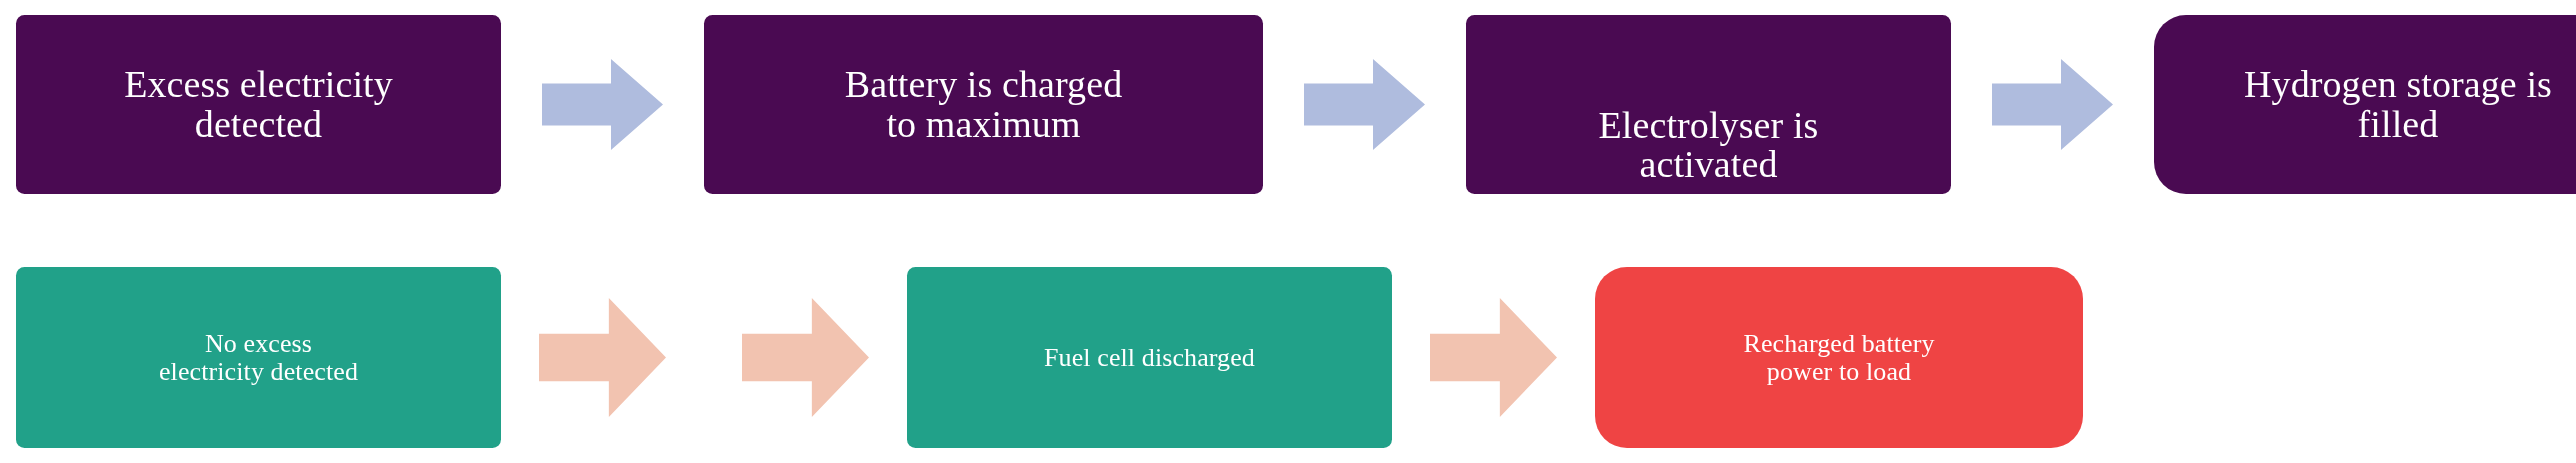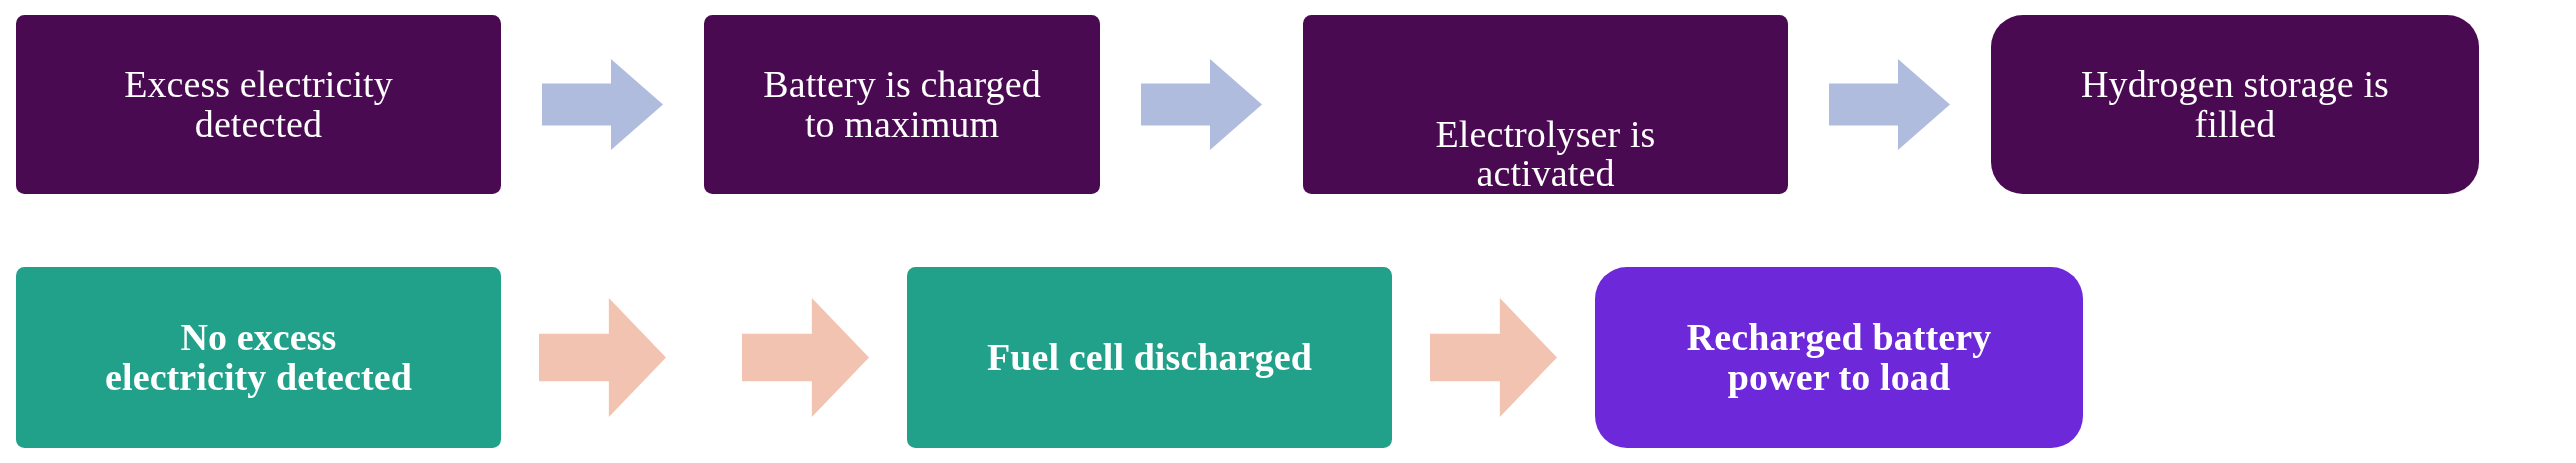--- a/index.html
+++ b/index.html
@@ -36,47 +36,46 @@
   .node-box {
     box-sizing: border-box;
     border-radius: 8.5px;
     display: flex;
     align-items: center;
     justify-content: center;
     text-align: center;
     color: #ffffff;
     line-height: 1.04;
     letter-spacing: 0.1px;
-    padding: 0 11px;
+    padding: 9px 11px;
     flex: 0 0 auto;
   }
 
   .node-box .node-label {
     display: block;
     white-space: pre-line;
   }
 
   
   #row-excess .node-box {
     background: #4A0A52;
     height: 179px;
     font-size: 38px;
   }
   
   #row-noexcess .node-box {
     background: #21A189;
     height: 181px;
-    font-size: 38px;
-    font-weight: bold;
+    font-size: 26px;
   }
 
   
   .sp-lead    { flex: 0 0 16px; }
   .box-w1     { width: 485px; }
-  .box-w2     { width: 396px; }
+  .box-w2     { width: 559px; }
   .box-w3     { width: 485px; }
   .box-w4     { width: 488px; border-radius: 32px; }
 
   .arrow-slot {
     flex: 0 0 auto;
     width: 203px;
     display: flex;
     align-items: center;
     justify-content: center;
   }
@@ -158,21 +157,21 @@
     </div>
 
     <div class="node-box box-w3" style="background: rgb(33, 161, 137); color: rgb(255, 255, 255);">
       <span class="node-label">Fuel cell discharged</span>
     </div>
 
     <div class="arrow-slot">
       <div class="arrow-shape arrow-salmon" style="background: rgb(242, 195, 176);"></div>
     </div>
 
-    <div class="node-box box-w4" style="background: #6d28d9; color: rgb(255, 255, 255);">
+    <div class="node-box box-w4" style="background: #ef4444; color: rgb(255, 255, 255);">
       <span class="node-label">Recharged battery
 power to load</span>
     </div>
 
   </div>
 
 </div>
 
 
 </body></html>

